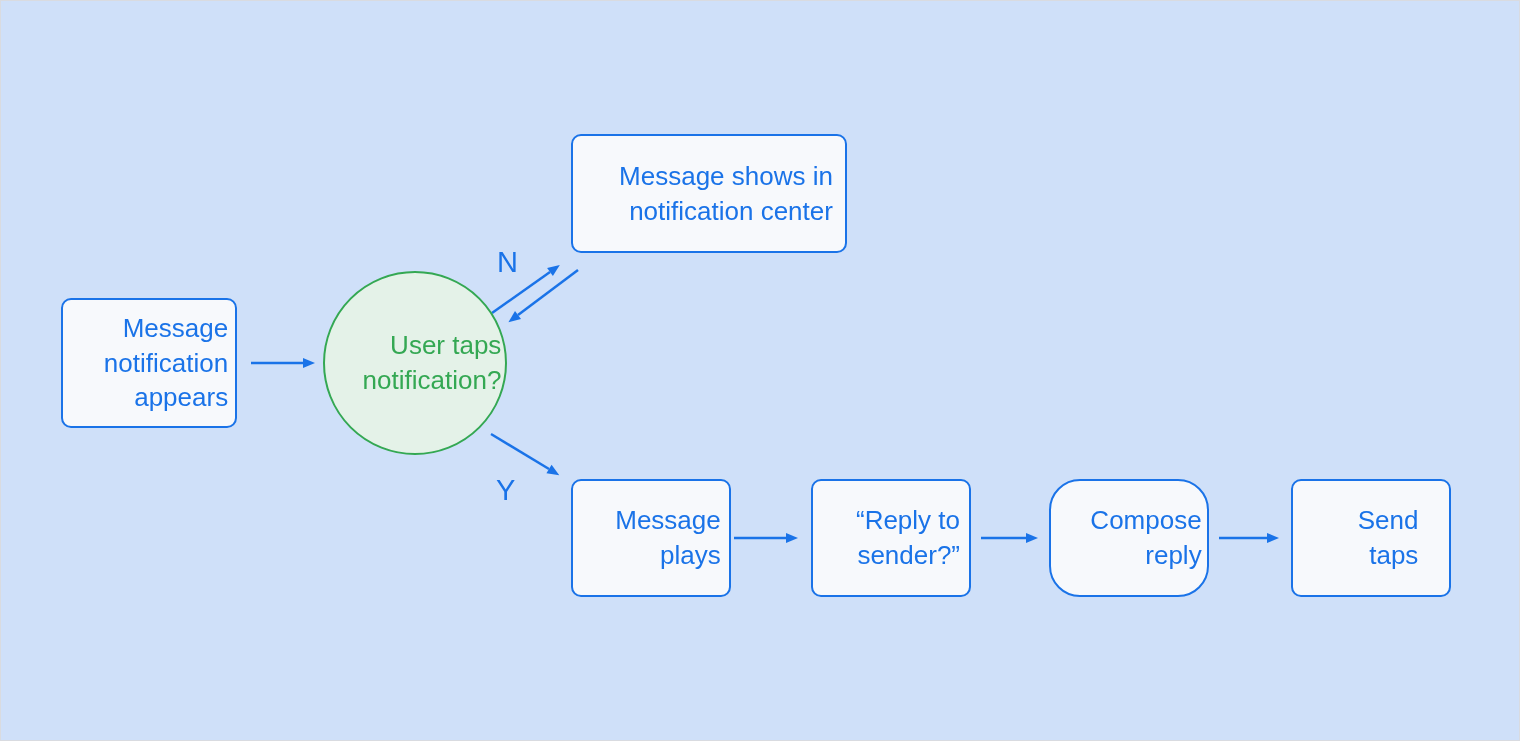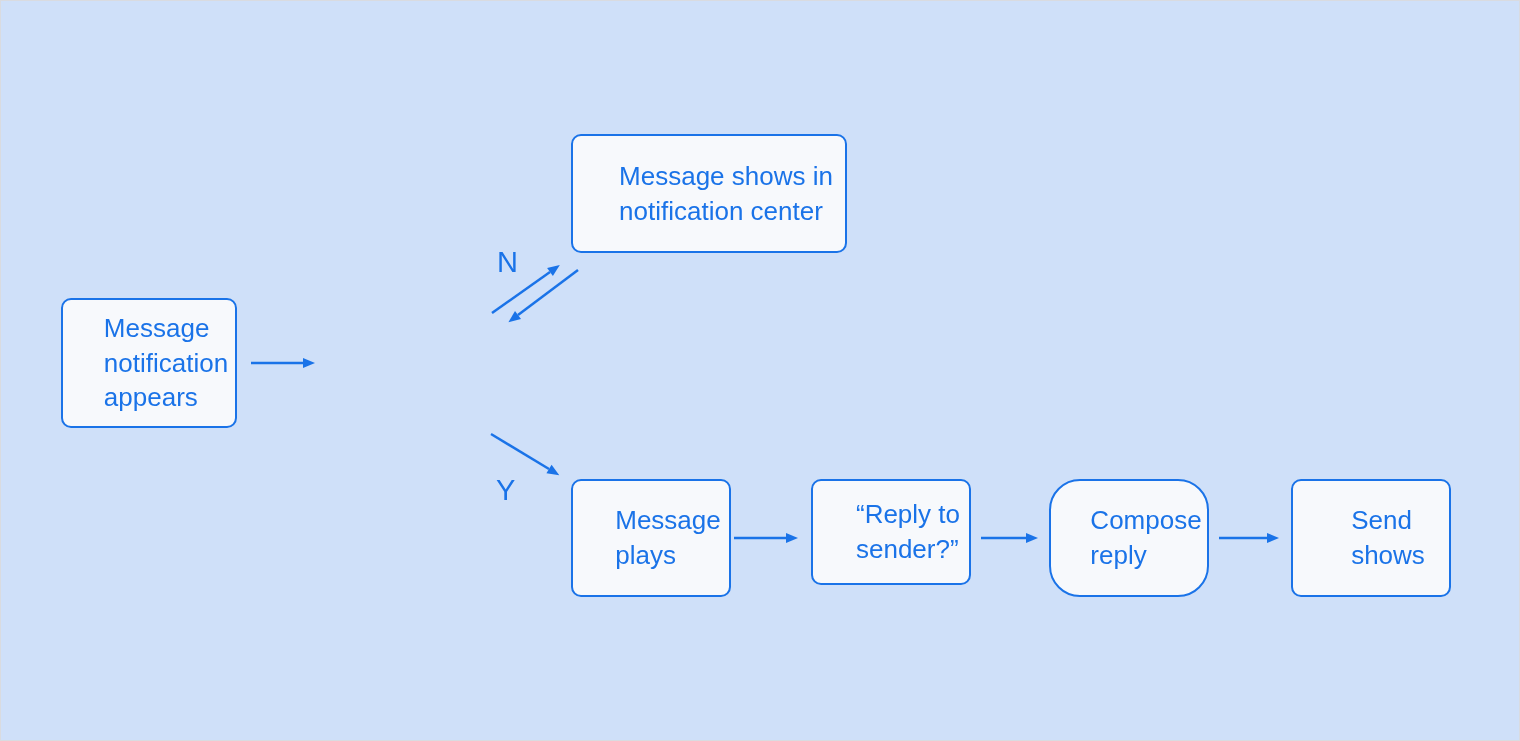--- a/index.html
+++ b/index.html
@@ -34,41 +34,41 @@
     stroke: var(--edge-color);
     stroke-width: 2.5;
     fill: none;
   }
   #arrowhead path { fill: var(--edge-color); }
   .node {
     position: absolute;
     display: flex;
     align-items: center;
     justify-content: center;
-    text-align: left;
+    text-align: right;
     background: var(--node-fill);
     border: 2px solid var(--accent-blue);
     border-radius: 10px;
     color: var(--accent-blue);
     font-size: 26px;
     line-height: 1.34;
     white-space: pre-line;
     padding-left: 34px;
   }
   .node.decision {
     border-radius: 50%;
     background: var(--decision-fill);
     border-color: var(--accent-green);
     color: var(--accent-green);
   }
   #node-start               { left: 60px;   top: 297px; width: 176px; height: 130px; }
   #node-decision            { left: 322px;  top: 270px; width: 184px; height: 184px; }
   #node-notification-center { left: 570px;  top: 133px; width: 276px; height: 119px; }
   #node-message-plays       { left: 570px;  top: 478px; width: 160px; height: 118px; }
-  #node-reply-to-sender     { left: 810px;  top: 478px; width: 160px; height: 106px; }
+  #node-reply-to-sender     { left: 810px;  top: 478px; width: 160px; height: 118px; }
   #node-compose-reply       { left: 1048px; top: 478px; width: 160px; height: 118px; border-radius: 31px; }
   #node-send-reply          { left: 1290px; top: 478px; width: 160px; height: 118px; }
   .branch-label {
     position: absolute;
     color: var(--accent-blue);
     font-size: 29px;
     line-height: 1;
   }
   #label-n { left: 496px; top: 247px; }
   #label-y { left: 495px; top: 475px; }
@@ -92,20 +92,24 @@
     <line class="edge" x1="980" y1="537" x2="1025" y2="537" marker-end="url(#arrowhead)"></line>
     <line class="edge" x1="1218" y1="537" x2="1266" y2="537" marker-end="url(#arrowhead)"></line>
   </svg>
 
   <div class="node" id="node-start">
     <span>Message
 notification
 appears</span>
   </div>
 
+  <div class="node decision" id="node-decision">
+    <span>User taps
+notification?</span>
+  </div>
 
   <div class="node" id="node-notification-center">
     <span>Message shows in
 notification center</span>
   </div>
 
   <div class="node" id="node-message-plays">
     <span>Message
 plays</span>
   </div>
@@ -115,20 +119,20 @@
 sender?”</span>
   </div>
 
   <div class="node" id="node-compose-reply">
     <span>Compose
 reply</span>
   </div>
 
   <div class="node" id="node-send-reply">
     <span>Send
-shows</span>
+taps</span>
   </div>
 
   <div class="branch-label" id="label-n">N</div>
 
   <div class="branch-label" id="label-y">Y</div>
 
 </div>
 
 </body></html>

